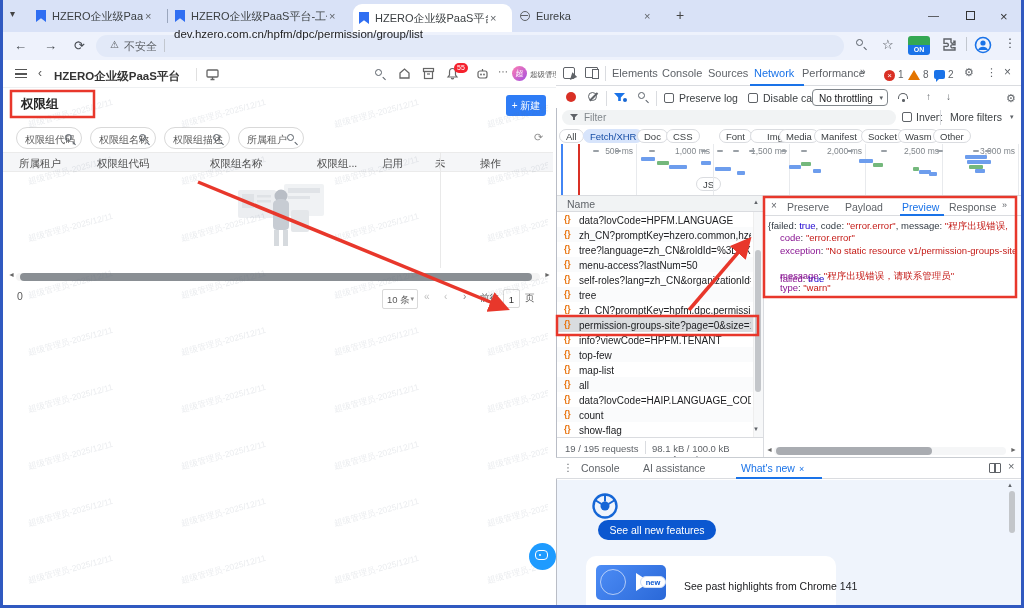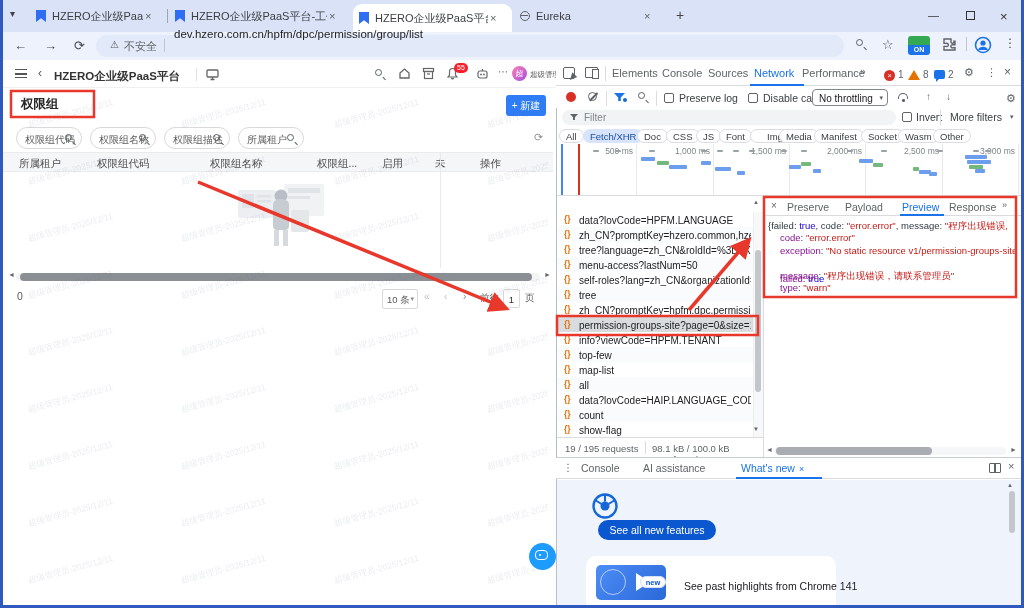--- a/index.html
+++ b/index.html
@@ -447,21 +447,21 @@
   <div class="a cb" style="left:902px;top:112px"></div>
   <div class="t lab" style="left:916px;top:111px">Invert</div>
   <div class="a dsep" style="left:940px;top:110px"></div>
   <div class="t lab" style="left:950px;top:111px">More filters</div>
   <div class="t" style="left:1010px;top:113px;font-size:7px;color:#5f6368">▾</div>
   <div id="dchips">
       <div class="a dchip" style="left: 559px;">All</div>
       <div class="a dchip don" style="left: 583px;">Fetch/XHR</div>
       <div class="a dchip" style="left: 637px;">Doc</div>
       <div class="a dchip" style="left: 666px;">CSS</div>
-      <div class="a dchip" style="left: 696px;">JS</div>
+      <div class="a dchip" style="left: 696px; margin-top: 48px;">JS</div>
       <div class="a dchip" style="left: 719px;">Font</div>
       <div class="a dchip" style="left: 750px; padding-left: 16px;">Img</div>
       <div class="a dchip" style="left: 779px;">Media</div>
       <div class="a dchip" style="left: 814px;">Manifest</div>
       <div class="a dchip" style="left: 861px;">Socket</div>
       <div class="a dchip" style="left: 898px;">Wasm</div>
       <div class="a dchip" style="left: 933px;">Other</div>
     </div>
 
   <div class="a tlbox">
@@ -508,20 +508,23 @@
         <div class="wf wf-b" style="left: 372px; top: 28px; width: 8px;"></div>
         <div class="wf wf-b" style="left: 408px; top: 11px; width: 22px;"></div>
         <div class="wf wf-b" style="left: 410px; top: 16px; width: 24px;"></div>
         <div class="wf wf-g" style="left: 412px; top: 21px; width: 14px;"></div>
         <div class="wf wf-b" style="left: 418px; top: 25px; width: 10px;"></div>
       </div>
       <div class="tlblue"></div>
       <div class="tlred"></div>
     </div>
 
+  <div class="a nhead">
+      <div class="nh">Name</div>
+    </div>
   <div class="t vup">▲</div>
   <div class="a reqs">
       <div id="reqs">
         <div class="req" style="top: 0px;">
           <div class="reqi">{}</div>
           <div class="reqt">data?lovCode=HPFM.LANGUAGE</div>
         </div>
         <div class="req alt" style="top: 15px;">
           <div class="reqi">{}</div>
           <div class="reqt">zh_CN?promptKey=hzero.common,hzero.c</div>

